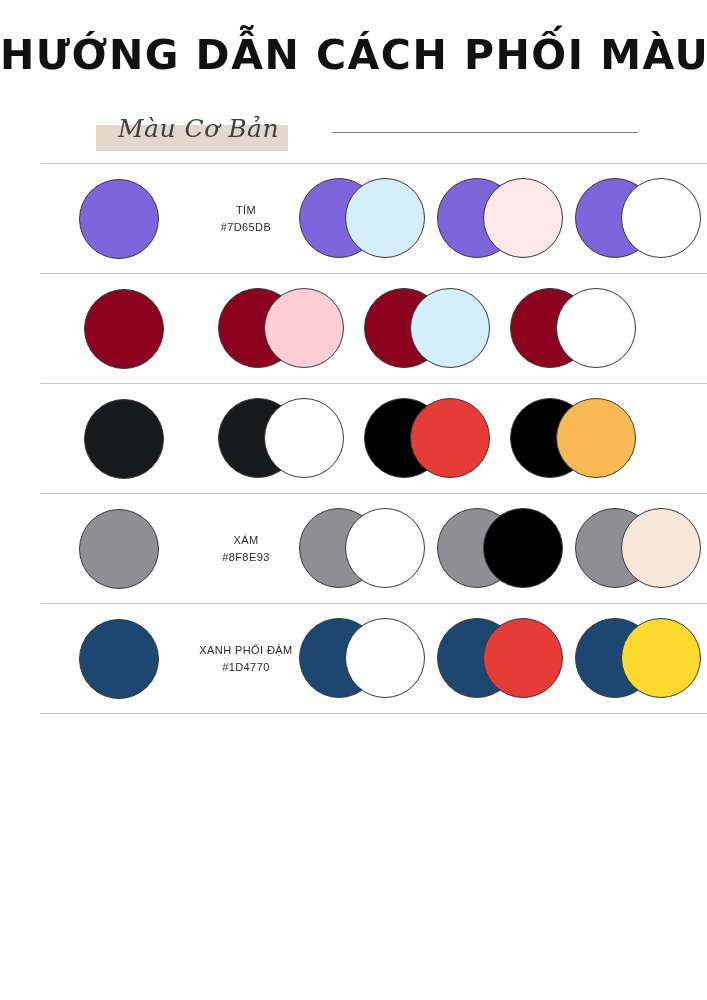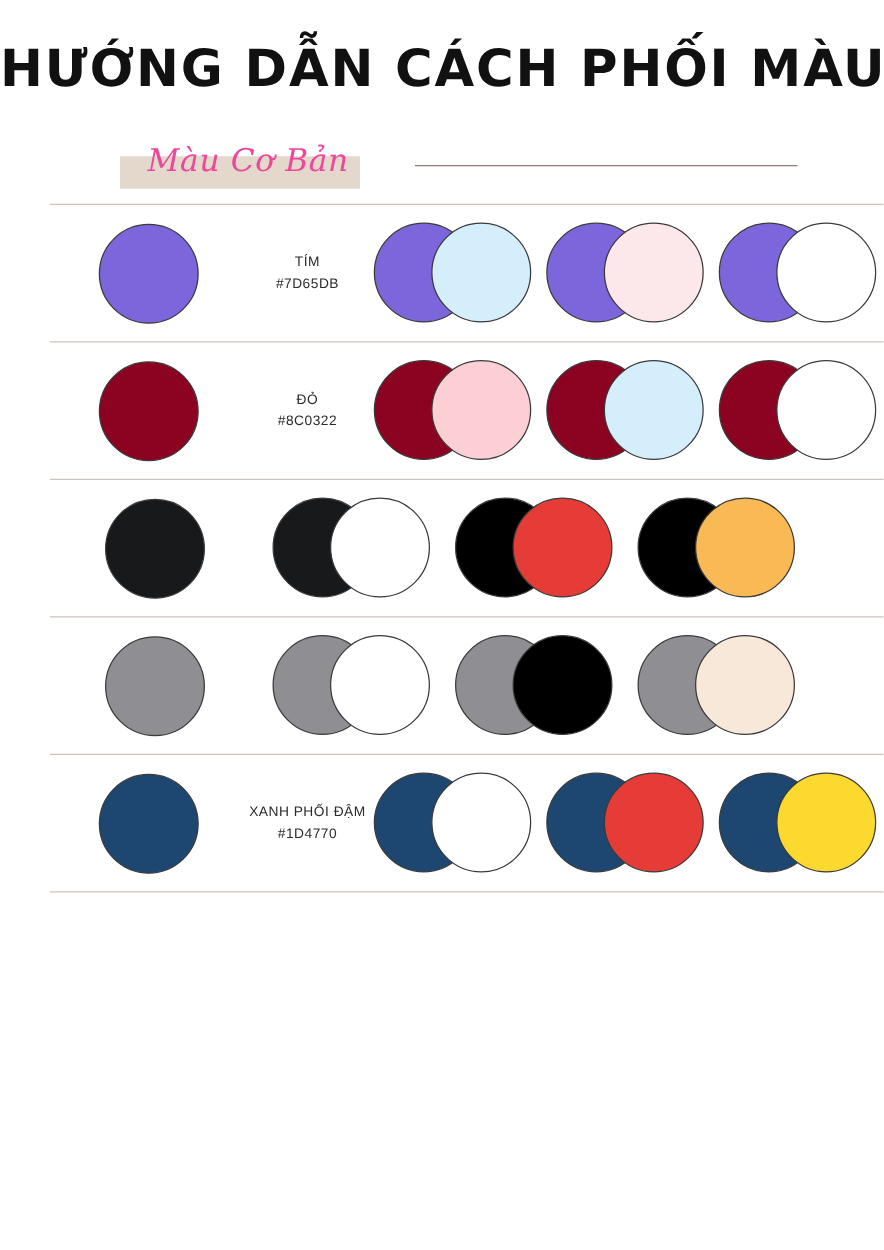--- a/index.html
+++ b/index.html
@@ -60,21 +60,21 @@
     background: #E4D7CC;
   }
 
   .subtitle-text {
     position: relative;
     padding-left: 22px;
     font-family: "DejaVu Serif", serif;
     font-style: italic;
     font-size: 25px;
     font-weight: 400;
-    color: #ec4899;
+    color: #404040;
     letter-spacing: 0.5px;
     line-height: 1;
     white-space: nowrap;
   }
 
   .subtitle-rule {
     position: absolute;
     left: 332px;
     top: 27px;
     width: 306px;
@@ -191,24 +191,20 @@
           <div class="pair">
             <div class="pair-circle back" style="background: rgb(125, 101, 219);"></div>
             <div class="pair-circle front" style="background: rgb(255, 255, 255);"></div>
           </div>
         </div>
       </div>
       <div class="color-row">
         <div class="cell-swatch">
           <div class="solo-circle" style="background: rgb(140, 3, 34);"></div>
         </div>
-        <div class="cell-label">
-          <span class="label-name">ĐỎ</span>
-          <span class="label-hex">#8C0322</span>
-        </div>
         <div class="cell-pair">
           <div class="pair">
             <div class="pair-circle back" style="background: rgb(140, 3, 34);"></div>
             <div class="pair-circle front" style="background: rgb(252, 207, 213);"></div>
           </div>
         </div>
         <div class="cell-pair">
           <div class="pair">
             <div class="pair-circle back" style="background: rgb(140, 3, 34);"></div>
             <div class="pair-circle front" style="background: rgb(212, 238, 251);"></div>
@@ -240,20 +236,24 @@
         <div class="cell-pair">
           <div class="pair">
             <div class="pair-circle back" style="background: rgb(0, 0, 0);"></div>
             <div class="pair-circle front" style="background: rgb(249, 185, 84);"></div>
           </div>
         </div>
       </div>
       <div class="color-row">
         <div class="cell-swatch">
           <div class="solo-circle" style="background: rgb(143, 142, 147);"></div>
+        </div>
+        <div class="cell-label">
+          <span class="label-name">XÁM</span>
+          <span class="label-hex">#8F8E93</span>
         </div>
         <div class="cell-pair">
           <div class="pair">
             <div class="pair-circle back" style="background: rgb(143, 142, 147);"></div>
             <div class="pair-circle front" style="background: rgb(255, 255, 255);"></div>
           </div>
         </div>
         <div class="cell-pair">
           <div class="pair">
             <div class="pair-circle back" style="background: rgb(143, 142, 147);"></div>

